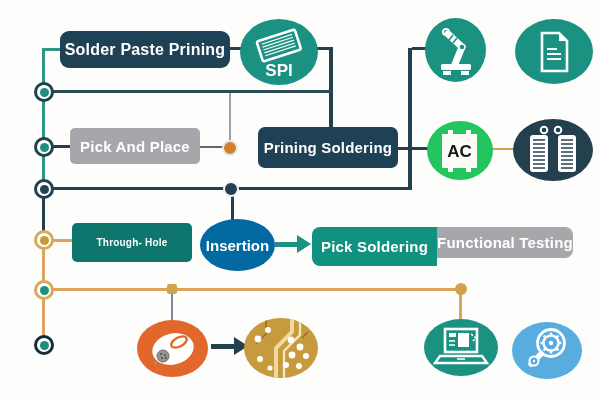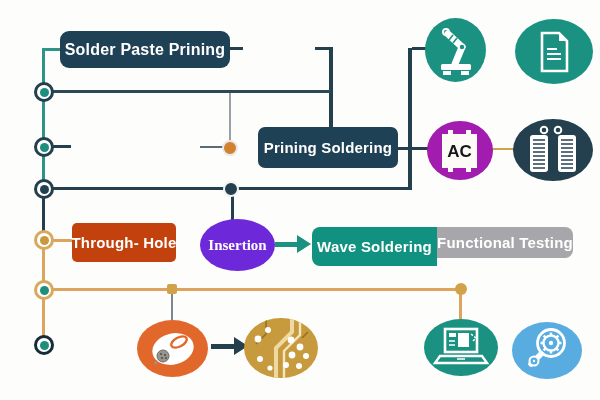--- a/index.html
+++ b/index.html
@@ -70,33 +70,49 @@
     </div>
 
   <div class="dotsm" style="left:222px;top:140px;width:12px;height:12px;background:#d2822f;border:2px solid #eae8e4;"></div>
   <div class="dotsm" style="left:223px;top:181px;width:12px;height:12px;background:#24404f;border:2px solid #f2f2f2;"></div>
   <div class="dotsm" style="left:167px;top:284px;width:10px;height:10px;border-radius:2px;background:#d2a24a;"></div>
   <div class="dotsm" style="left:455px;top:283px;width:12px;height:12px;background:#d2a24a;"></div>
 
   <div class="box" style="left:60px;top:31px;width:170px;height:37px;background:#1f4156;border-radius:9px;font-size:16px;">
     <span>Solder Paste Prining</span>
   </div>
+  <div class="box" style="left:70px;top:128px;width:130px;height:36px;background:#a7a6ab;border-radius:5px;font-size:15px;">
+    <span>Pick And Place</span>
+  </div>
   <div class="box" style="left:258px;top:127px;width:140px;height:41px;background:#1f4156;border-radius:7px;font-size:15px;">
     <span>Prining Soldering</span>
   </div>
-  <div class="box" style="left:72px;top:223px;width:104px;height:39px;background:#c2410c;border-radius:5px;font-size:15px;">
+  <div class="box" style="left:72px;top:223px;width:120px;height:39px;background:#0f766e;border-radius:5px;font-size:10px;">
     <span>Through- Hole</span>
   </div>
   <div class="box" style="left:312px;top:227px;width:125px;height:39px;background:#11917f;border-radius:8px 0 0 8px;font-size:15px;">
-    <span>Wave Soldering</span>
+    <span>Pick Soldering</span>
   </div>
   <div class="box" style="left:437px;top:227px;width:136px;height:31px;background:#a7a6ab;border-radius:0 8px 8px 0;font-size:15px;">
     <span>Functional Testing</span>
   </div>
 
+  <div class="ell" style="left:240px;top:19px;width:78px;height:66px;background:#1a9181;">
+    <svg width="58" height="36" viewBox="0 0 58 36" style="margin-top:4px;">
+      <g transform="rotate(-18 29 18)">
+        <rect x="9" y="7" width="40" height="21" rx="2" fill="none" stroke="#fff" stroke-width="2.6"></rect>
+        <line x1="13" y1="11" x2="45" y2="11" stroke="#fff" stroke-width="1.2"></line>
+        <line x1="13" y1="14" x2="45" y2="14" stroke="#fff" stroke-width="1.2"></line>
+        <line x1="13" y1="17" x2="45" y2="17" stroke="#fff" stroke-width="1.2"></line>
+        <line x1="13" y1="20" x2="45" y2="20" stroke="#fff" stroke-width="1.2"></line>
+        <line x1="13" y1="23" x2="45" y2="23" stroke="#fff" stroke-width="1.2"></line>
+      </g>
+    </svg>
+    <div class="ell-label" style="font-size:17px;margin-top:-3px;">SPI</div>
+  </div>
 
   <div class="ell" style="left:425px;top:18px;width:61px;height:64px;background:#1a9181;">
     <svg width="46" height="50" viewBox="0 0 46 50">
       <rect x="8" y="39" width="30" height="6" rx="1.5" fill="#fff"></rect>
       <rect x="10" y="46" width="8" height="4" fill="#fff"></rect>
       <rect x="28" y="46" width="8" height="4" fill="#fff"></rect>
       <line x1="22" y1="39" x2="29" y2="22" stroke="#fff" stroke-width="7" stroke-linecap="round"></line>
       <line x1="29" y1="22" x2="15" y2="9" stroke="#fff" stroke-width="7" stroke-linecap="round"></line>
       <line x1="24" y1="13" x2="20" y2="18" stroke="#1a9181" stroke-width="1.6"></line>
       <line x1="20" y1="10" x2="16" y2="15" stroke="#1a9181" stroke-width="1.6"></line>
@@ -108,21 +124,21 @@
   <div class="ell" style="left:515px;top:19px;width:78px;height:65px;background:#1a9181;">
     <svg width="42" height="48" viewBox="0 0 42 48">
       <path d="M9,5 h17 l8,8 v30 h-25 z" fill="none" stroke="#fff" stroke-width="2.6"></path>
       <path d="M26,5 l8,8 h-8 z" fill="#fff"></path>
       <line x1="14" y1="21" x2="24" y2="21" stroke="#fff" stroke-width="1.8"></line>
       <line x1="14" y1="26" x2="28" y2="26" stroke="#fff" stroke-width="1.8"></line>
       <line x1="14" y1="31" x2="28" y2="31" stroke="#fff" stroke-width="1.8"></line>
     </svg>
   </div>
 
-  <div class="ell" style="left:427px;top:121px;width:66px;height:59px;background:#a21caf;">
+  <div class="ell" style="left:427px;top:121px;width:66px;height:59px;background:#22c55e;">
     <svg width="50" height="48" viewBox="0 0 50 48">
       <rect x="13" y="3" width="5" height="5" fill="#fdfbf6"></rect>
       <rect x="31" y="3" width="5" height="5" fill="#fdfbf6"></rect>
       <rect x="13" y="40" width="5" height="5" fill="#fdfbf6"></rect>
       <rect x="31" y="40" width="5" height="5" fill="#fdfbf6"></rect>
       <rect x="7" y="7" width="35" height="34" fill="#fdfbf6"></rect>
       <text x="24.5" y="30" text-anchor="middle" font-family="Liberation Sans, sans-serif" font-size="17" font-weight="bold" fill="#15161a">AC</text>
     </svg>
   </div>
 
@@ -146,21 +162,21 @@
         <line x1="36" y1="24" x2="48" y2="24"></line>
           <line x1="36" y1="28" x2="48" y2="28"></line>
         <line x1="36" y1="32" x2="48" y2="32"></line>
           <line x1="36" y1="36" x2="48" y2="36"></line>
         <line x1="36" y1="40" x2="48" y2="40"></line>
           <line x1="36" y1="44" x2="48" y2="44"></line>
       </g>
     </svg>
   </div>
 
-  <div class="ell" style="left:200px;top:219px;width:75px;height:52px;background:#6d28d9;font-family:Liberation Serif, serif;">
+  <div class="ell" style="left:200px;top:219px;width:75px;height:52px;background:#0369a1;">
     <div class="ell-label" style="font-size:15px;">Insertion</div>
   </div>
 
   <div class="ell" style="left:137px;top:320px;width:71px;height:57px;background:#e2672a;">
     <svg width="58" height="48" viewBox="0 0 58 48">
       <ellipse cx="29" cy="24" rx="21" ry="15.5" transform="rotate(-14 29 24)" fill="#fff"></ellipse>
       <ellipse cx="35" cy="17" rx="8.5" ry="4.5" transform="rotate(-28 35 17)" fill="none" stroke="#e2672a" stroke-width="2.4"></ellipse>
       <circle cx="19" cy="31" r="6" fill="#98948e" stroke="#6f6c66" stroke-width="1"></circle>
       <circle cx="17" cy="29" r="1" fill="#4e4b46"></circle>
         <circle cx="21" cy="30" r="1" fill="#4e4b46"></circle>

